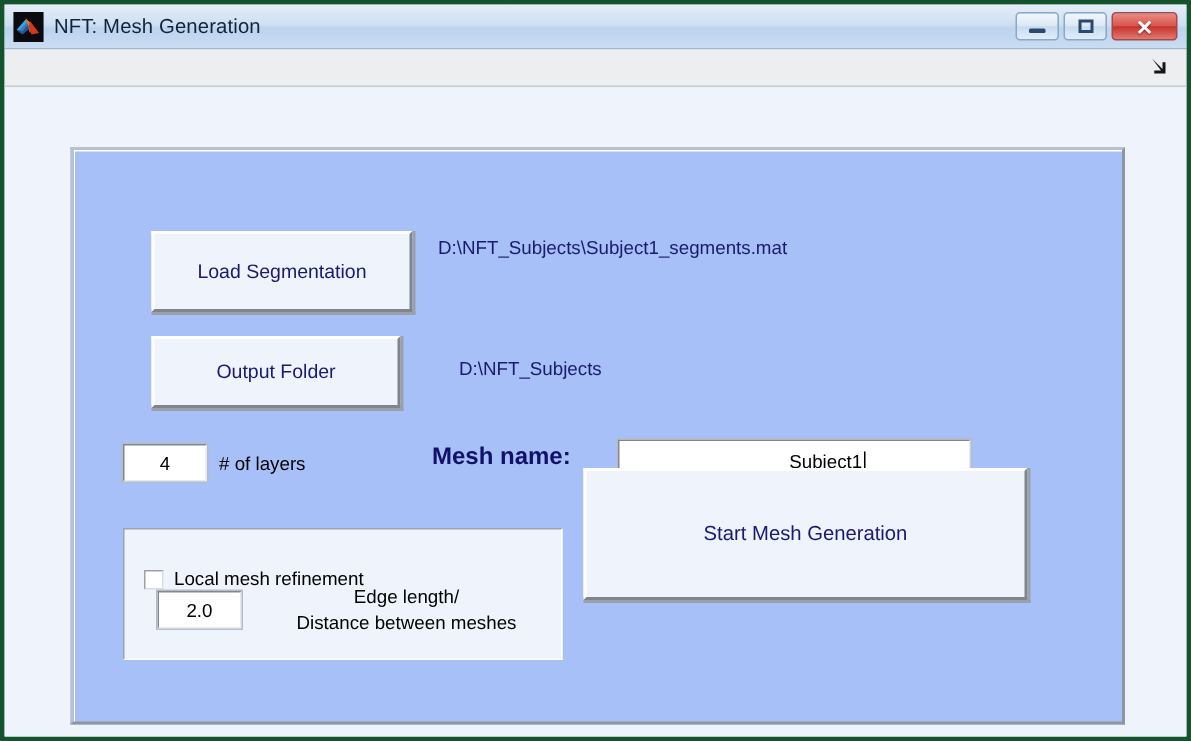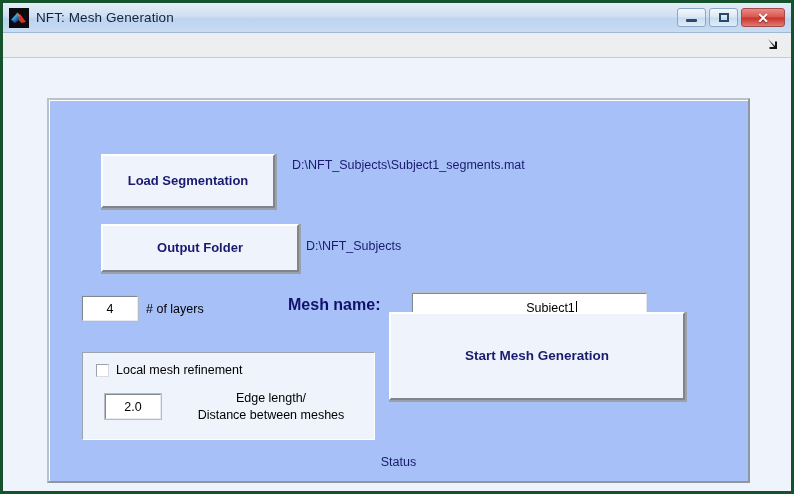--- a/index.html
+++ b/index.html
@@ -139,40 +139,40 @@
   .pbtn {
     position: absolute;
     box-sizing: border-box;
     background: #eef3fc;
     border-top: 2px solid #ffffff;
     border-left: 2px solid #ffffff;
     border-right: 2px solid #7e858d;
     border-bottom: 2px solid #7e858d;
     color: #1a1a6e;
     font-size: 13px;
-    font-weight: bold;
+    font-weight: normal;
     display: flex;
     align-items: center;
     justify-content: center;
     text-align: center;
     line-height: 1.2;
     cursor: pointer;
     user-select: none;
   }
   .pbtn::after {
     content: "";
     position: absolute;
     left: -2px; right: -4px; top: -2px; bottom: -4px;
     border-right: 2px solid #9aa1aa;
     border-bottom: 2px solid #9aa1aa;
     pointer-events: none;
   }
 
   #btn-load-seg { left: 52px; top: 54px; width: 174px; height: 54px; }
-  #btn-out-folder { left: 52px; top: 124px; width: 198px; height: 48px; }
+  #btn-out-folder { left: 52px; top: 124px; width: 166px; height: 48px; }
   #btn-start {
     left: 340px; top: 212px; width: 296px; height: 88px;
     font-size: 13.5px;
   }
 
   
   .path-label {
     position: absolute;
     color: #1a1a6e;
     font-size: 12.5px;
@@ -241,21 +241,21 @@
     box-sizing: border-box;
     background: #eef3fc;
     border-top: 1px solid #9ba3ad;
     border-left: 1px solid #9ba3ad;
     border-right: 1px solid #ffffff;
     border-bottom: 1px solid #ffffff;
   }
 
   .checkrow {
     position: absolute;
-    left: 13px; top: 10px;
+    left: 13px; top: 26px;
     display: flex;
     align-items: center;
     gap: 7px;
     cursor: pointer;
   }
   .cbox {
     width: 13px; height: 13px;
     box-sizing: border-box;
     background: #ffffff;
     border-top: 1px solid #9aa1aa;
@@ -355,17 +355,16 @@
 
       <div class="tinput" id="fld-edge">2.0</div>
 
       <div id="lbl-edge">
         <span>Edge length/</span><br>
         <span>Distance between meshes</span>
       </div>
 
       <div class="pbtn" id="btn-start">Start Mesh Generation</div>
 
-      <div id="lbl-status">Status</div>
 
     </div>
   </div>
 </div>
 
 </body></html>

